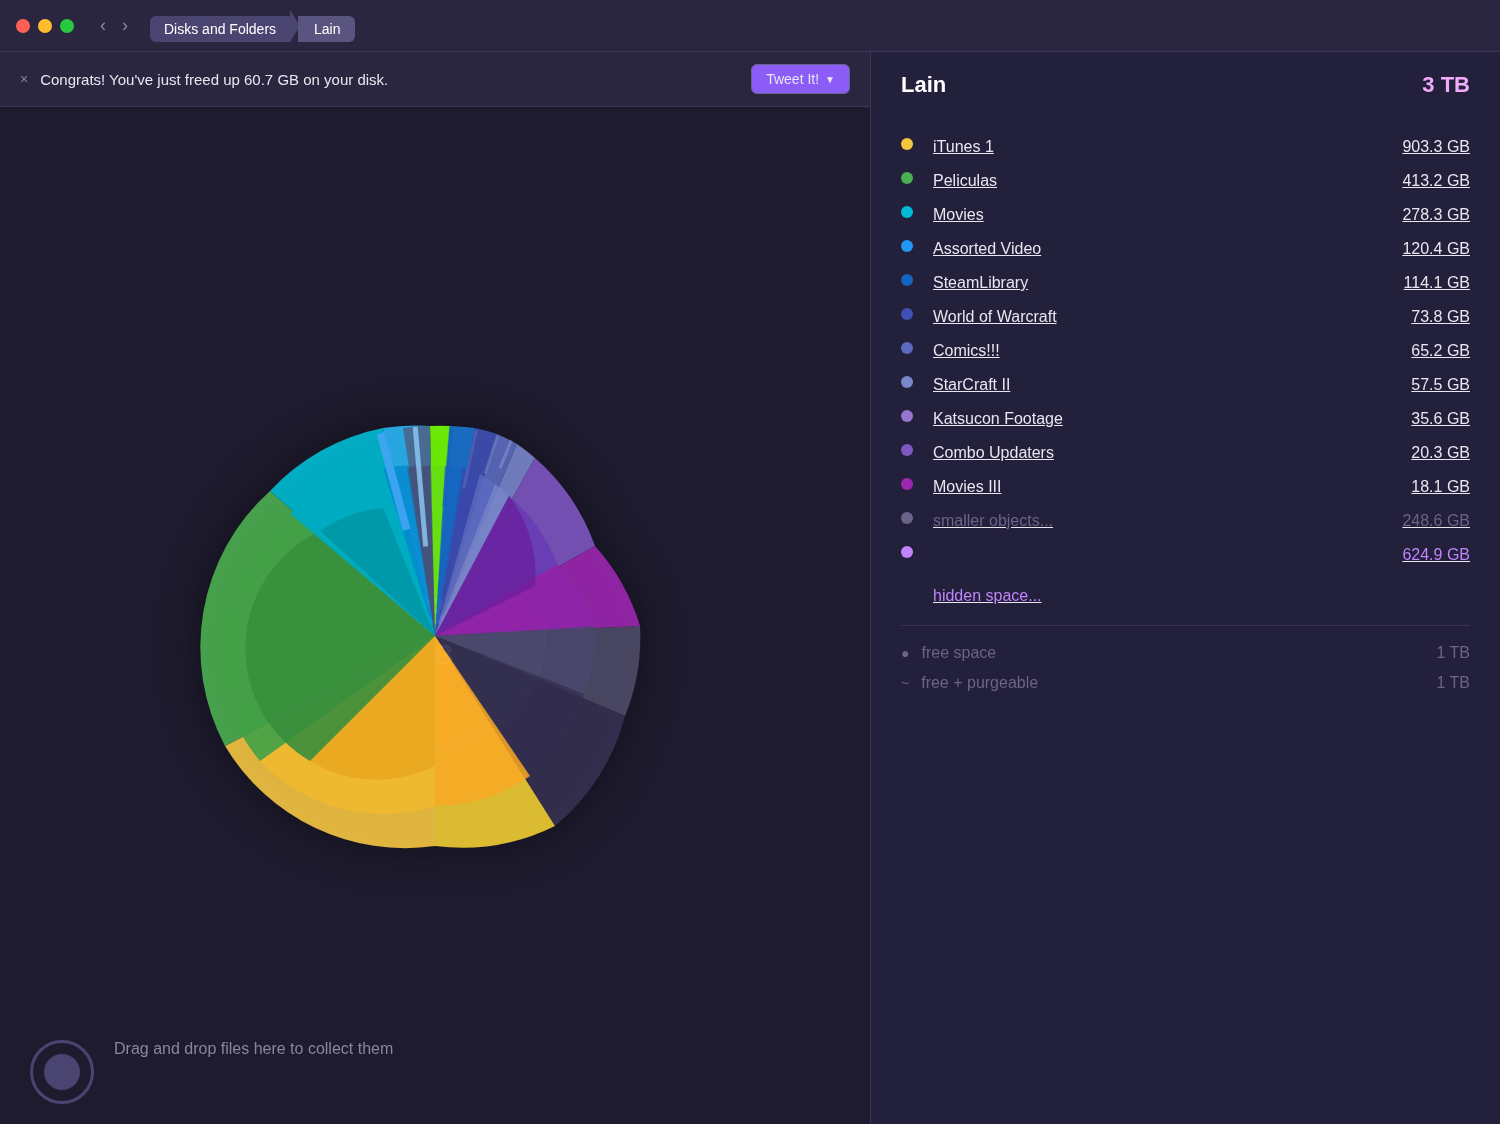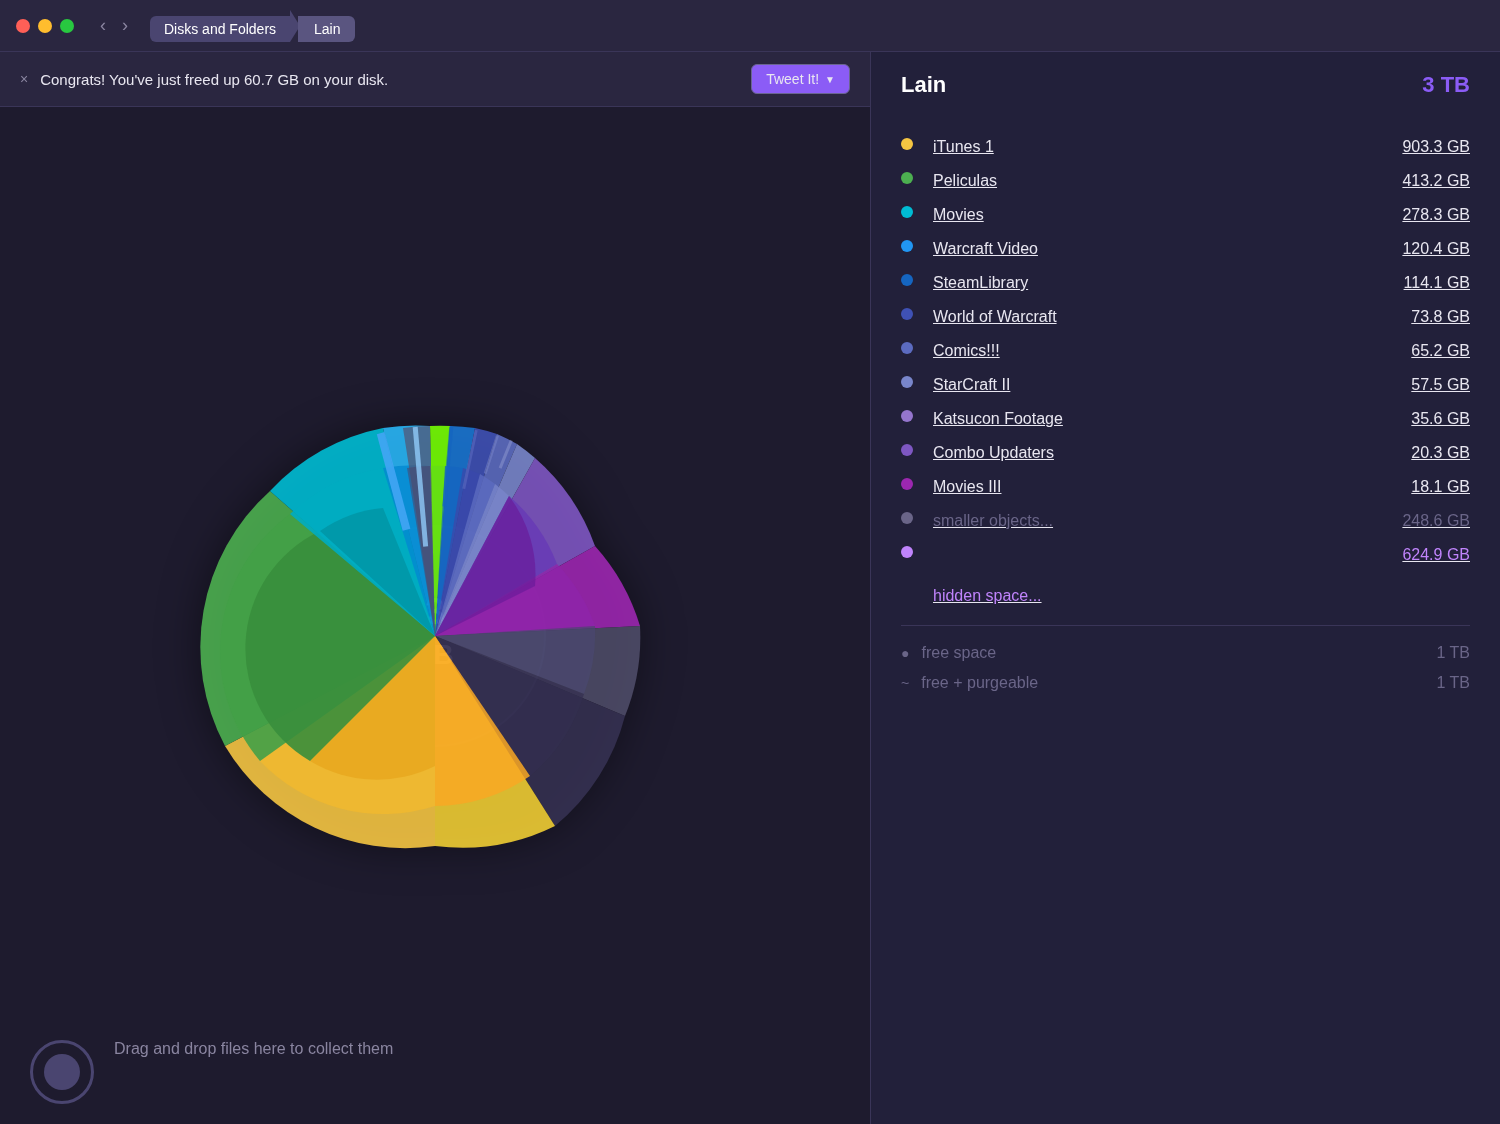--- a/index.html
+++ b/index.html
@@ -197,21 +197,21 @@
       padding-bottom: 8px;
     }
     .sidebar-title {
       font-size: 22px;
       font-weight: 700;
       color: #ffffff;
     }
     .sidebar-total {
       font-size: 22px;
       font-weight: 700;
-      color: #8b5cf6;
+      color: #f0abfc;
       margin-left: 36px;
     }
 
     .disk-items {
       list-style: none;
     }
     .disk-item {
       display: flex;
       align-items: flex-start;
       padding: 8px 0;
@@ -396,21 +396,21 @@
           <span class="disk-item-name">Peliculas</span>
           <span class="disk-item-size">413.2 GB</span>
         </li>
         <li class="disk-item">
           <span class="disk-item-dot" style="background: rgb(0, 188, 212);"></span>
           <span class="disk-item-name">Movies</span>
           <span class="disk-item-size">278.3 GB</span>
         </li>
         <li class="disk-item">
           <span class="disk-item-dot" style="background: rgb(33, 150, 243);"></span>
-          <span class="disk-item-name">Warcraft Video</span>
+          <span class="disk-item-name">Assorted Video</span>
           <span class="disk-item-size">120.4 GB</span>
         </li>
         <li class="disk-item">
           <span class="disk-item-dot" style="background: rgb(21, 101, 192);"></span>
           <span class="disk-item-name">SteamLibrary</span>
           <span class="disk-item-size">114.1 GB</span>
         </li>
         <li class="disk-item">
           <span class="disk-item-dot" style="background: rgb(63, 81, 181);"></span>
           <span class="disk-item-name">World of Warcraft</span>

